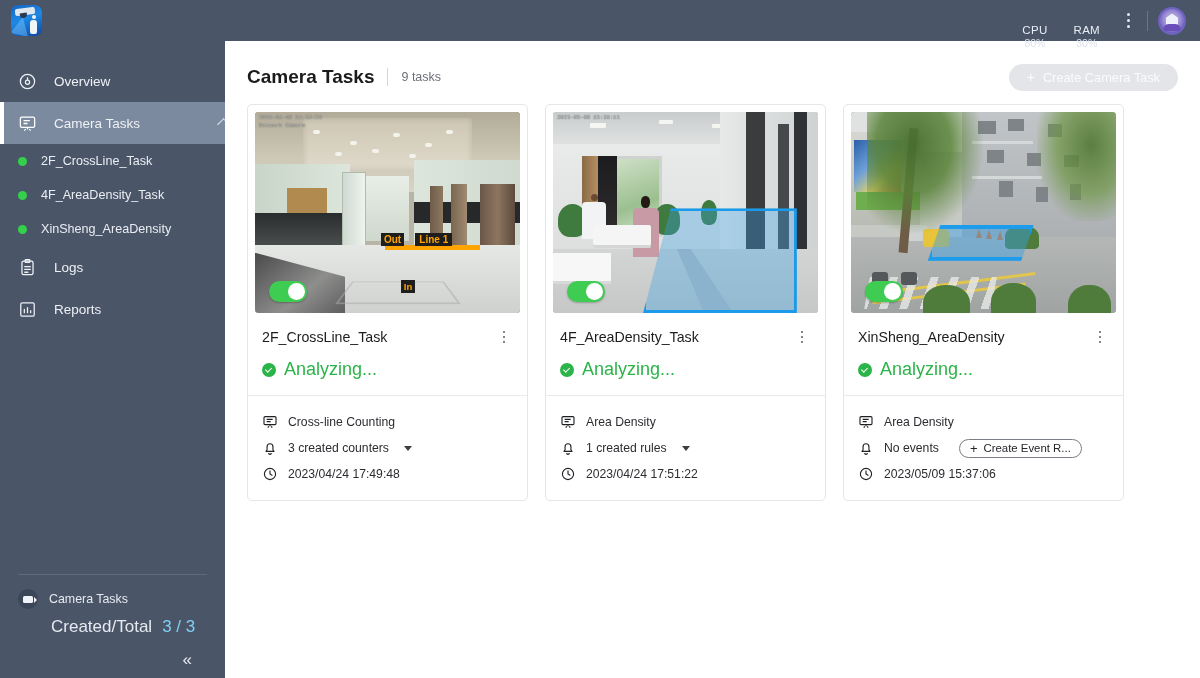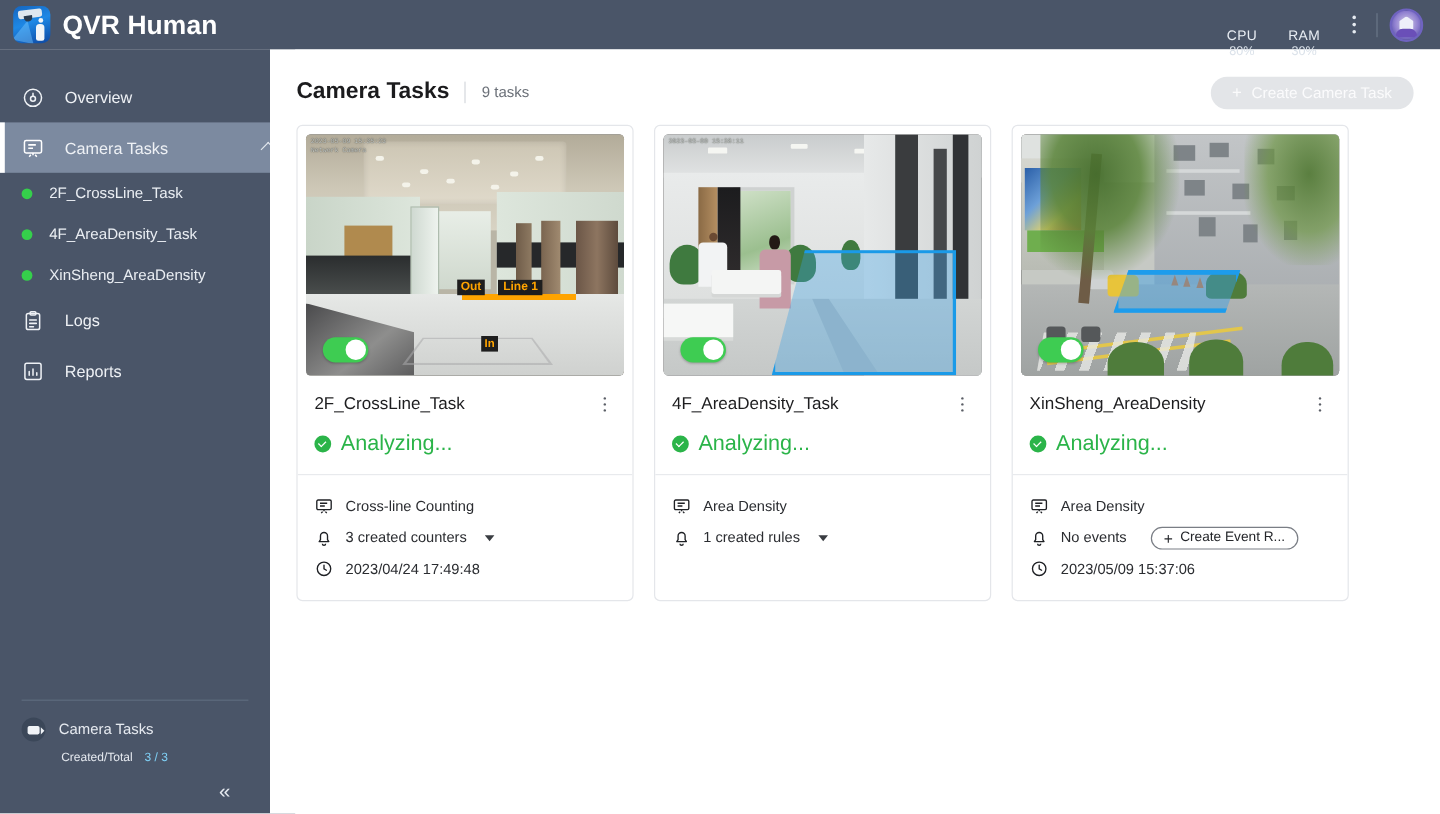--- a/index.html
+++ b/index.html
@@ -110,21 +110,21 @@
   .sb-row { display: flex; align-items: center; font-size: 12.4px; color:#e6eaf0; }
   .sb-cam {
     width: 20px; height: 20px; border-radius: 50%; background:#3b4759;
     display:flex; align-items:center; justify-content:center; margin-right:11px; flex:none;
   }
   .sb-cam .body { width: 10px; height: 7px; background:#f0f3f7; border-radius: 1.5px; position:relative;}
   .sb-cam .body::after{
     content:""; position:absolute; right:-3.5px; top:1px; width:0;height:0;
     border-top:3px solid transparent;border-bottom:3px solid transparent;border-left:3.5px solid #f0f3f7;
   }
-  .sb-row2 { display:flex; align-items:center; font-size: 10px; color:#e6eaf0; margin-top: 8px; padding-left: 2px;}
+  .sb-row2 { display:flex; align-items:center; font-size: 17px; color:#e6eaf0; margin-top: 8px; padding-left: 2px;}
   .sb-count { color: #7fd0f5; margin-left: 10px; }
   .collapse {
     margin-top: 14px; display:flex; justify-content:flex-end; padding-right: 18px; cursor:pointer;
   }
   .collapse span { color:#e6eaf0; font-size: 17px; line-height: 1; letter-spacing: -3px; }
 
   
   .main {
     position: absolute; left: 225px; top: 41px; width: 975px; height: 637px;
     background: #ffffff;
@@ -349,21 +349,20 @@
       <div class="logo">
         <div class="beam"></div>
         <div class="cam"></div>
         <div class="camlens"></div>
         <div class="person">
             <div class="head"></div>
             <div class="body"></div>
           </div>
       </div>
     </div>
-    <div class="app-title">QVR Human</div>
 
     <div class="topbar-right">
       <div class="stat">
         <div class="lbl">CPU</div>
         <div class="val">80%</div>
       </div>
       <div class="stat">
         <div class="lbl">RAM</div>
         <div class="val">30%</div>
       </div>
@@ -626,20 +625,29 @@
           <div class="meta-row">
             <span>
               <svg width="16" height="16" viewBox="0 0 24 24" fill="none" stroke="#1f2125" stroke-width="1.7">
                 <path d="M6 17h12l-1.6-2.4V10a4.4 4.4 0 0 0-8.8 0v4.6L6 17z" stroke-linejoin="round"></path>
                 <path d="M10 19.6a2 2 0 0 0 4 0"></path>
               </svg>
             </span>
             <span class="meta-txt">1 created rules</span>
             <span class="caret"></span>
           </div>
+          <div class="meta-row">
+            <span>
+              <svg width="16" height="16" viewBox="0 0 24 24" fill="none" stroke="#1f2125" stroke-width="1.7">
+                <circle cx="12" cy="12" r="8.4"></circle>
+                  <path d="M12 7.4V12l3 1.8" stroke-linecap="round"></path>
+              </svg>
+            </span>
+            <span class="meta-txt">2023/04/24 17:51:22</span>
+          </div>
         </div>
       </div>
 
       <div class="card">
         <div class="thumb">
           <div class="sc3">
             <div class="sky"></div>
             <div class="bld">
               <i style="left:10%;top:6%;width:12%;height:9%"></i>
               <i style="left:30%;top:5%;width:10%;height:8%"></i>

